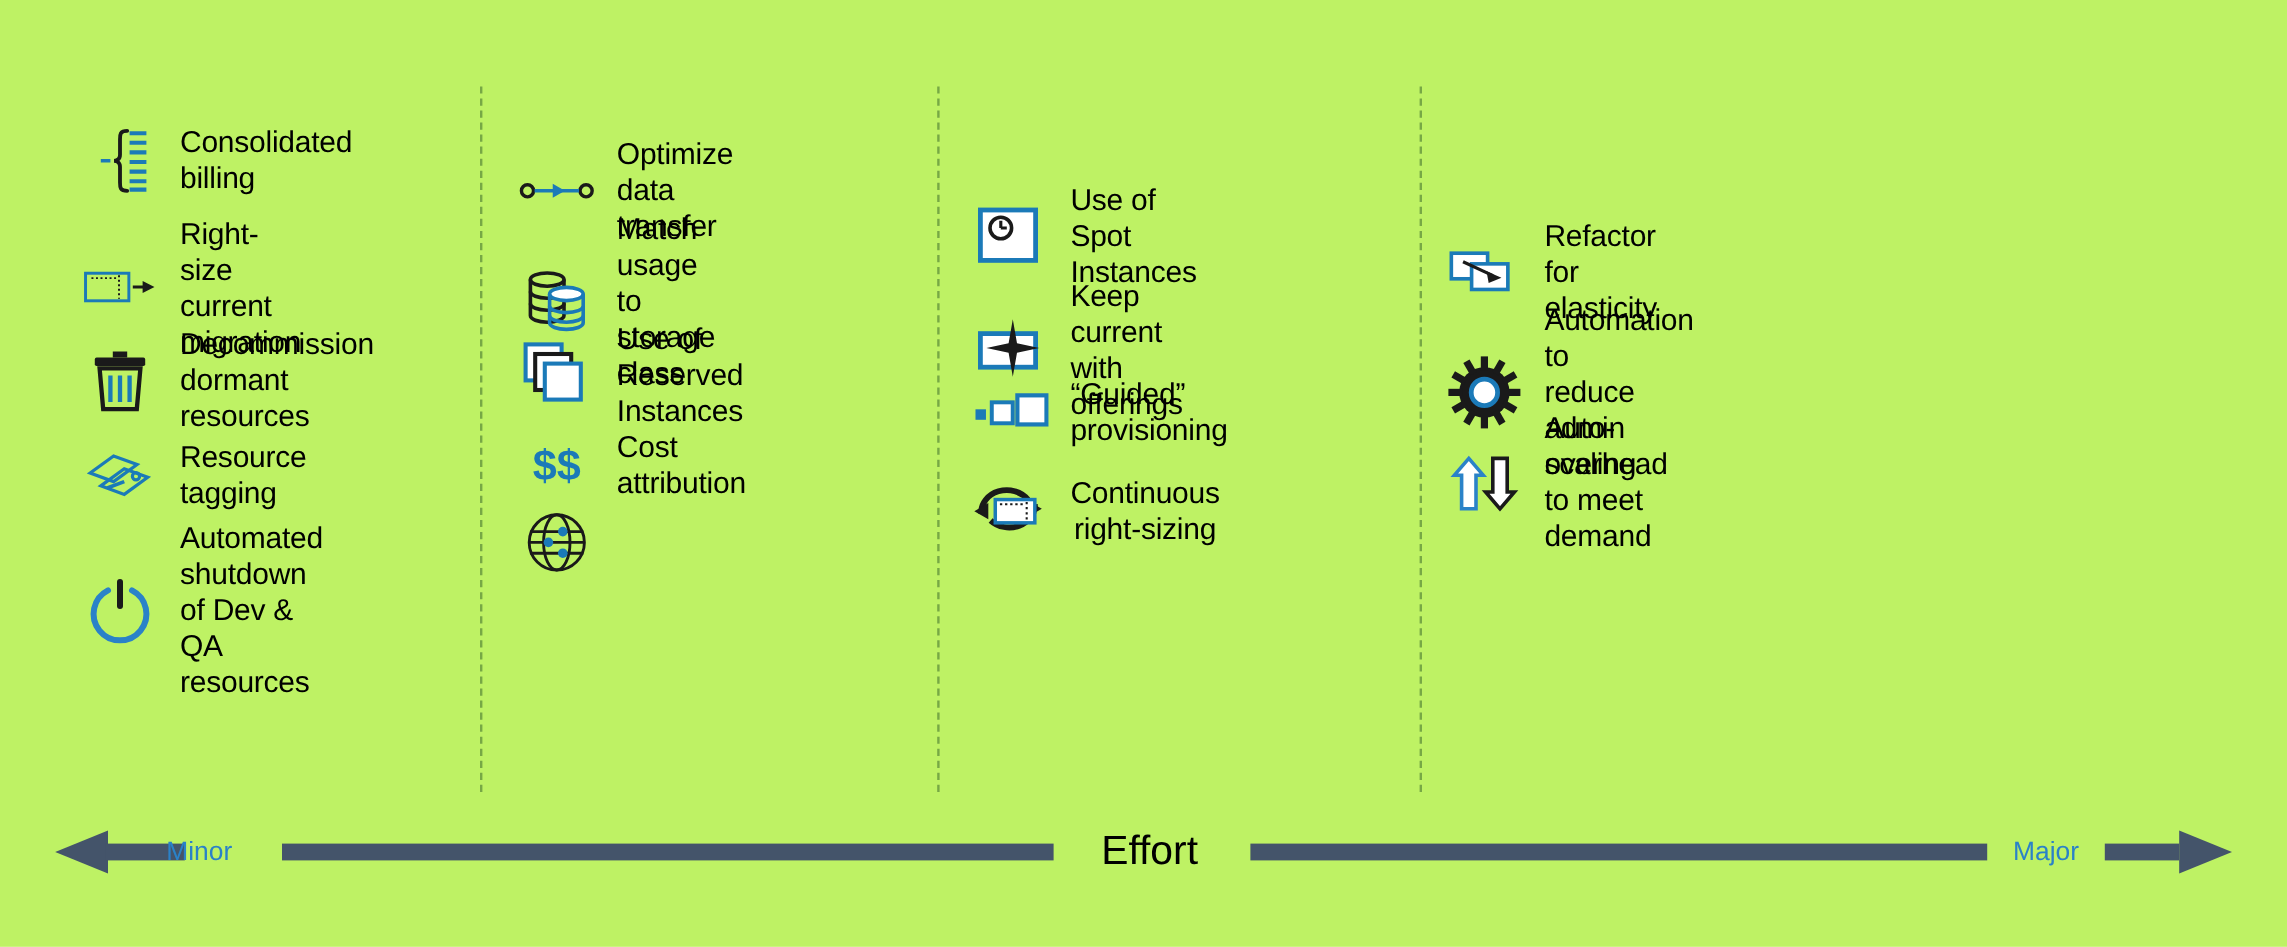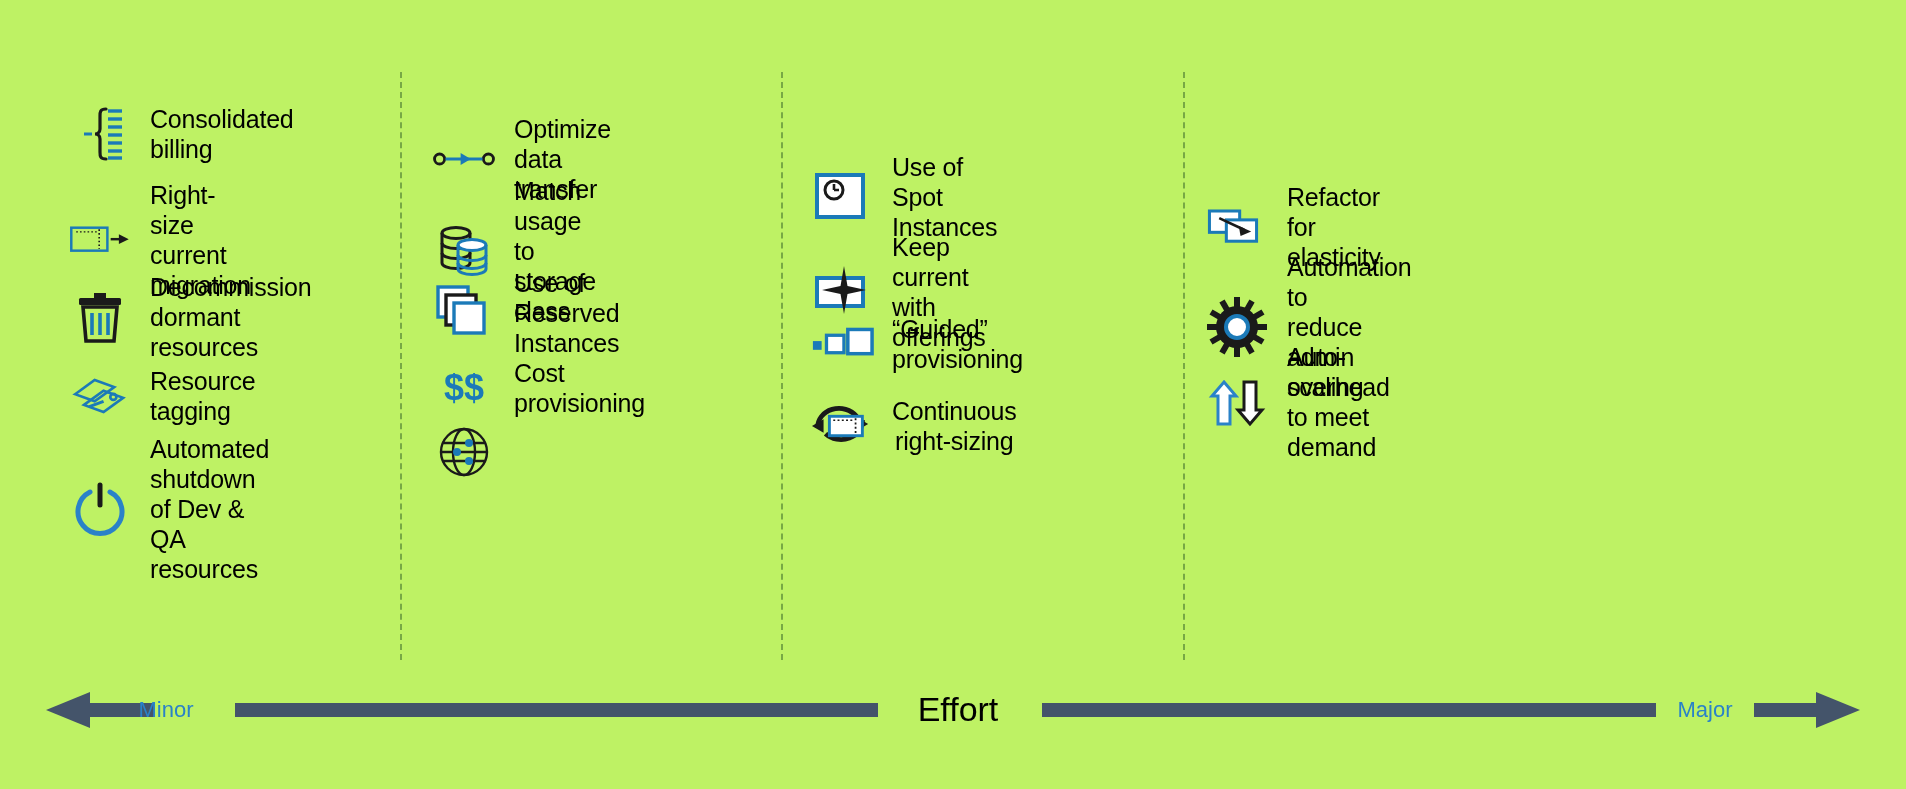--- a/index.html
+++ b/index.html
@@ -225,21 +225,21 @@
       <div class="label">Use of
 Reserved Instances</div>
     </div>
 
     <div class="item" style="left:432px; top:356px;">
       <div class="icon-box">
         <svg width="64" height="64" viewBox="0 0 64 64">
           <text x="32" y="44" font-family="Liberation Sans, sans-serif" font-size="36" font-weight="bold" fill="#1b7ab8" text-anchor="middle">$$</text>
         </svg>
       </div>
-      <div class="label">Cost provisioning</div>
+      <div class="label">Cost attribution</div>
     </div>
 
     <div class="item" style="left:432px; top:420px;">
       <div class="icon-box">
         <svg width="64" height="64" viewBox="0 0 64 64">
           <circle cx="32" cy="32" r="23" fill="none" stroke="#1a1a1a" stroke-width="2.4"></circle>
           <ellipse cx="32" cy="32" rx="11" ry="23" fill="none" stroke="#1a1a1a" stroke-width="2.4"></ellipse>
           <path d="M10 23 h44" stroke="#1a1a1a" stroke-width="2.4" fill="none"></path>
           <path d="M9 32 h46" stroke="#1a1a1a" stroke-width="2.4" fill="none"></path>
           <path d="M10 41 h44" stroke="#1a1a1a" stroke-width="2.4" fill="none"></path>

